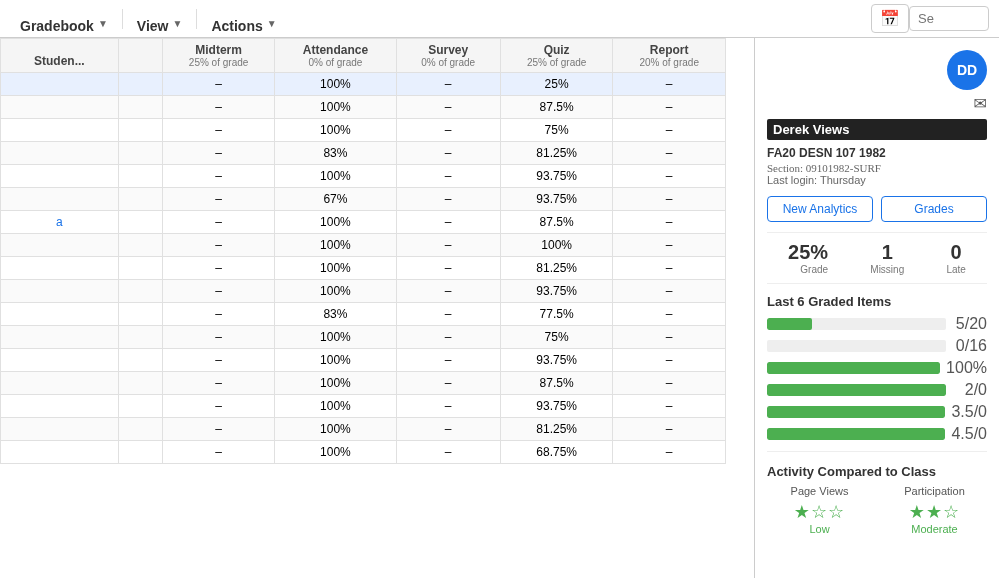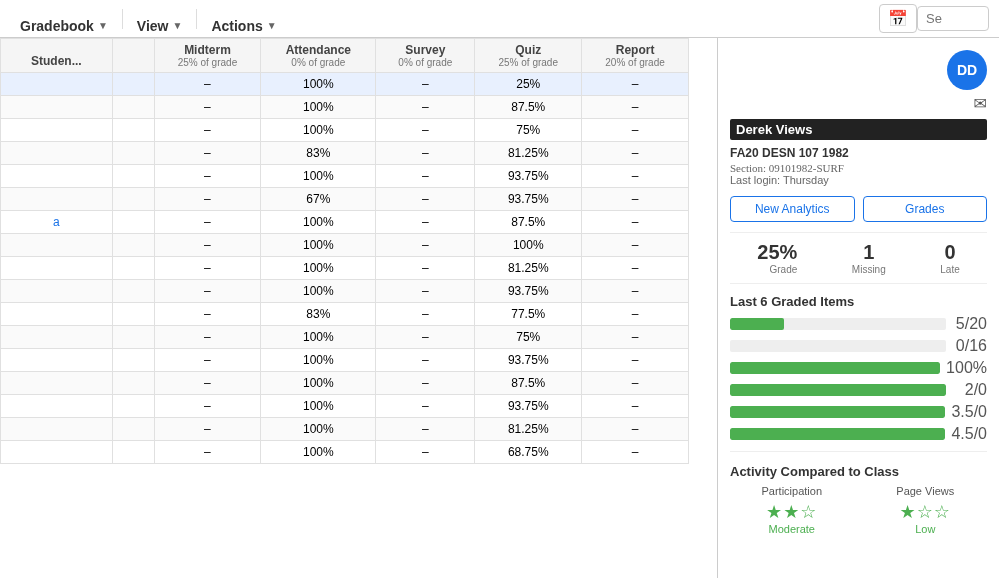--- a/index.html
+++ b/index.html
@@ -4,33 +4,33 @@
   <style>
     * { box-sizing: border-box; margin: 0; padding: 0; }
     body { font-family: Arial, sans-serif; font-size: 13px; background: #fff; overflow: hidden; width: 999px; height: 578px; display: flex; flex-direction: column; }
 
     
     .toolbar {
       display: flex; align-items: center; padding: 0 10px; height: 38px;
       border-bottom: 1px solid #ccc; background: #fff; flex-shrink: 0;
     }
     .toolbar-item {
-      display: flex; align-items: center; gap: 4px; padding: 6px 10px;
+      display: flex; gap: 4px; padding: 6px 10px;
       cursor: pointer; font-size: 14px; font-weight: 600; color: #333; margin-top: 14px;
     }
     .toolbar-item .chevron { font-size: 10px; color: #666; }
     .toolbar-sep { width: 1px; height: 20px; background: #ddd; margin: 0 4px; }
     .toolbar-spacer { flex: 1; }
     .toolbar-icon-btn {
       padding: 4px 8px; border: 1px solid #ccc; border-radius: 4px;
       background: #fff; cursor: pointer; font-size: 16px; color: #555;
     }
     .search-box {
       border: 1px solid #ccc; border-radius: 4px; padding: 4px 8px;
-      font-size: 13px; width: 72px; outline: none;
+      font-size: 13px; width: 80px; outline: none;
     }
 
     
     .main-content {
       display: flex; flex: 1; overflow: hidden; gap: 28px;
     }
 
     
     .table-area {
       flex: 1; overflow: auto; position: relative;
@@ -58,21 +58,21 @@
     .gradebook-table tr:nth-child(even) td { background: #fafafa; }
     .gradebook-table tr:nth-child(even) td.col-student-cell { background: #fafafa; }
 
     .selected-row td { background: #e8f0fe !important; }
     .selected-row td.col-student-cell { background: #e8f0fe !important; }
 
     .student-link { color: #1a73e8; text-decoration: none; font-weight: 500; }
 
     
     .right-panel {
-      width: 282px; border-left: 1px solid #ccc; padding: 12px; overflow-y: auto;
+      width: 245px; border-left: 1px solid #ccc; padding: 12px; overflow-y: auto;
       background: #fff; flex-shrink: 0;
     }
 
     .avatar-area { display: flex; justify-content: flex-end; margin-bottom: 4px; }
     .avatar {
       width: 40px; height: 40px; border-radius: 50%; background: #1a73e8;
       display: flex; align-items: center; justify-content: center;
       font-weight: bold; color: #fff; font-size: 14px;
     }
 
@@ -429,26 +429,26 @@
           <div class="grade-bar-label">4.5/0</div>
         </div>
       </div>
 
     <div class="divider"></div>
 
     <div class="activity-section">
       <div class="section-title">Activity Compared to Class</div>
       <div class="activity-cols">
         <div class="activity-col">
+          <div class="activity-col-title">Page Views</div>
+          <div class="stars">★☆☆</div>
+          <div class="activity-label">Low</div>
+        </div>
+        <div class="activity-col">
           <div class="activity-col-title">Participation</div>
           <div class="stars">★★☆</div>
           <div class="activity-label">Moderate</div>
         </div>
-        <div class="activity-col">
-          <div class="activity-col-title">Page Views</div>
-          <div class="stars">★☆☆</div>
-          <div class="activity-label">Low</div>
-        </div>
       </div>
     </div>
   </div>
 
 </div>
 
 </body></html>

